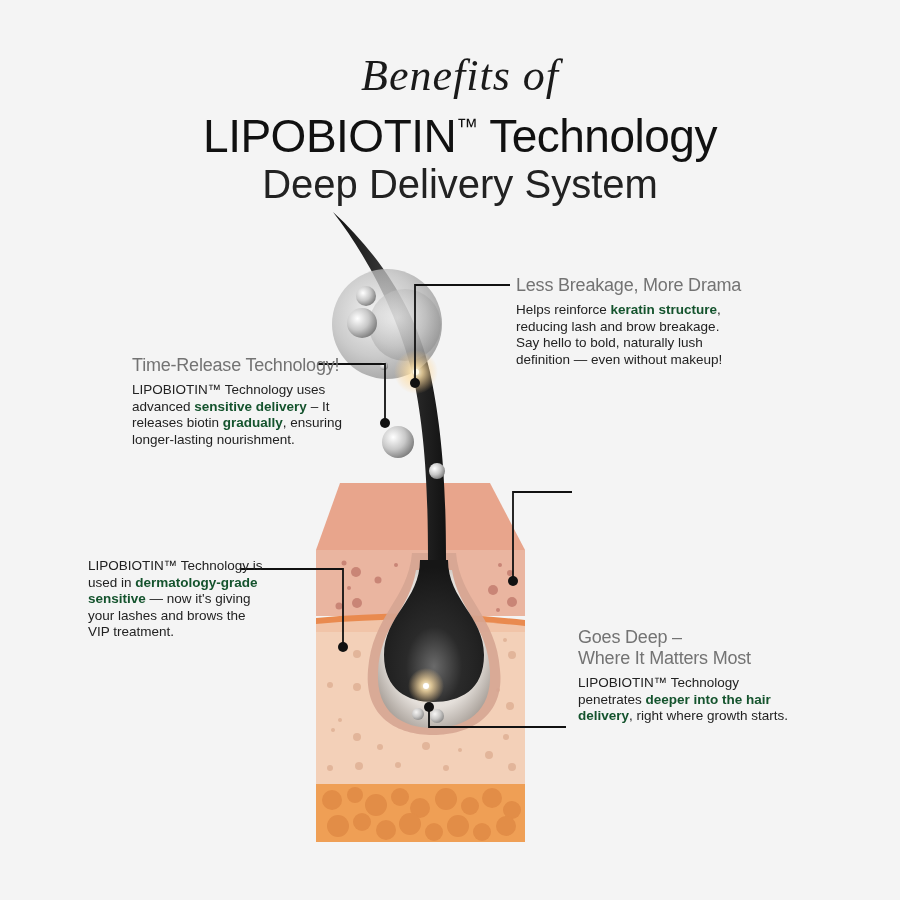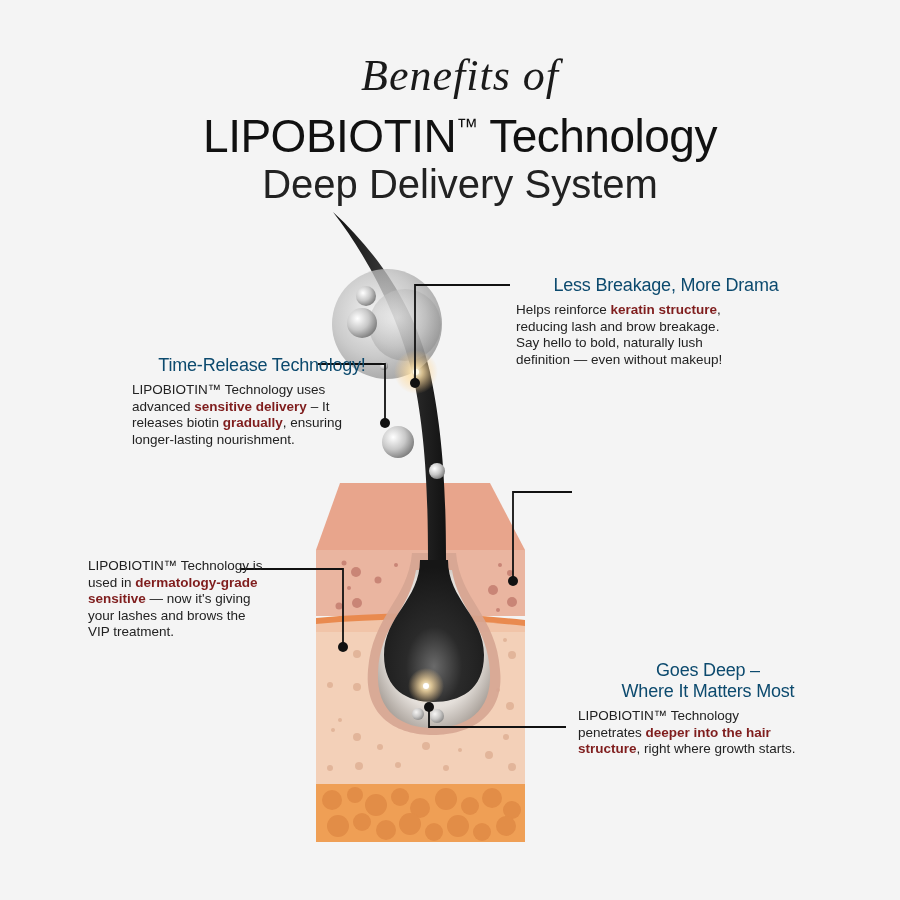--- a/index.html
+++ b/index.html
@@ -17,28 +17,27 @@
     letter-spacing: 1px;
   }
   .title-main { font-size: 46px; line-height: 50px; color: #111; letter-spacing: -0.5px; margin-top: 2px; }
   .title-sub { font-size: 40px; line-height: 46px; font-weight: 400; color: #222; margin-top: 0; }
   .tm { font-size: 22px; vertical-align: 18px; }
 
   svg.illus { position: absolute; left: 0; top: 0; }
 
   .callout { position: absolute; }
   .callout h3 {
-    margin: 0; font-size: 18px; line-height: 21px; font-weight: normal; color: #0c4a6e;
+    margin: 0; font-size: 18px; line-height: 21px; font-weight: normal; color: #737373;
     letter-spacing: -0.2px;
-    text-align: center;
   }
   .callout p {
     margin: 6px 0 0 0; font-size: 13.5px; line-height: 16.5px; color: #222;
   }
-  .callout b { font-weight: bold; color: #7f1d1d; }
+  .callout b { font-weight: bold; color: #14532d; }
 </style>
 </head>
 <body>
 
 <div class="title-block">
   <div class="title-script">Benefits of</div>
   <div class="title-main"><span>LIPOBIOTIN</span><span class="tm">™</span><span> Technology</span></div>
   <div class="title-sub">Deep Delivery System</div>
 </div>
 
@@ -201,17 +200,17 @@
   <p>LIPOBIOTIN™ Technology uses<br>advanced <b>sensitive delivery</b> – It<br>releases biotin <b>gradually</b>, ensuring<br>longer-lasting nourishment.</p>
 </div>
 
 <div class="callout" style="left:578px; top:482px; width:260px;">
 </div>
 
 <div class="callout" style="left:88px; top:552px; width:240px;">
   <p>LIPOBIOTIN™ Technology is<br>used in <b>dermatology-grade</b><br><b>sensitive</b> — now it's giving<br>your lashes and brows the<br>VIP treatment.</p>
 </div>
 
-<div class="callout" style="left:578px; top:660px; width:260px;">
+<div class="callout" style="left:578px; top:627px; width:260px;">
   <h3 style="white-space:pre-line;">Goes Deep –
 Where It Matters Most</h3>
-  <p>LIPOBIOTIN™ Technology<br>penetrates <b>deeper into the hair</b><br><b>structure</b>, right where growth starts.</p>
+  <p>LIPOBIOTIN™ Technology<br>penetrates <b>deeper into the hair</b><br><b>delivery</b>, right where growth starts.</p>
 </div>
 
 </body></html>

